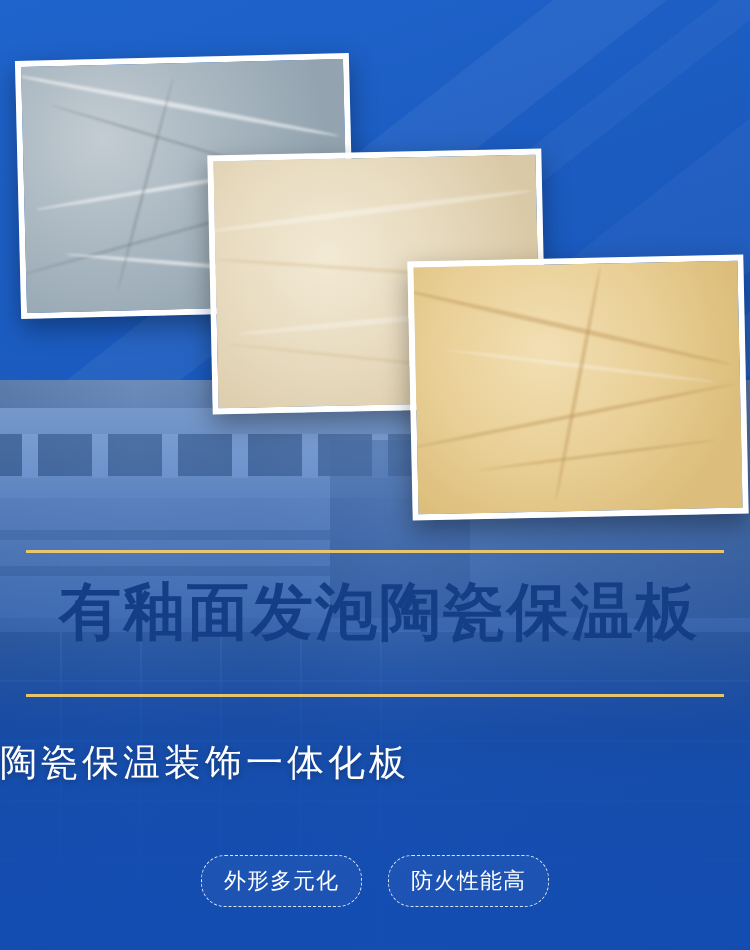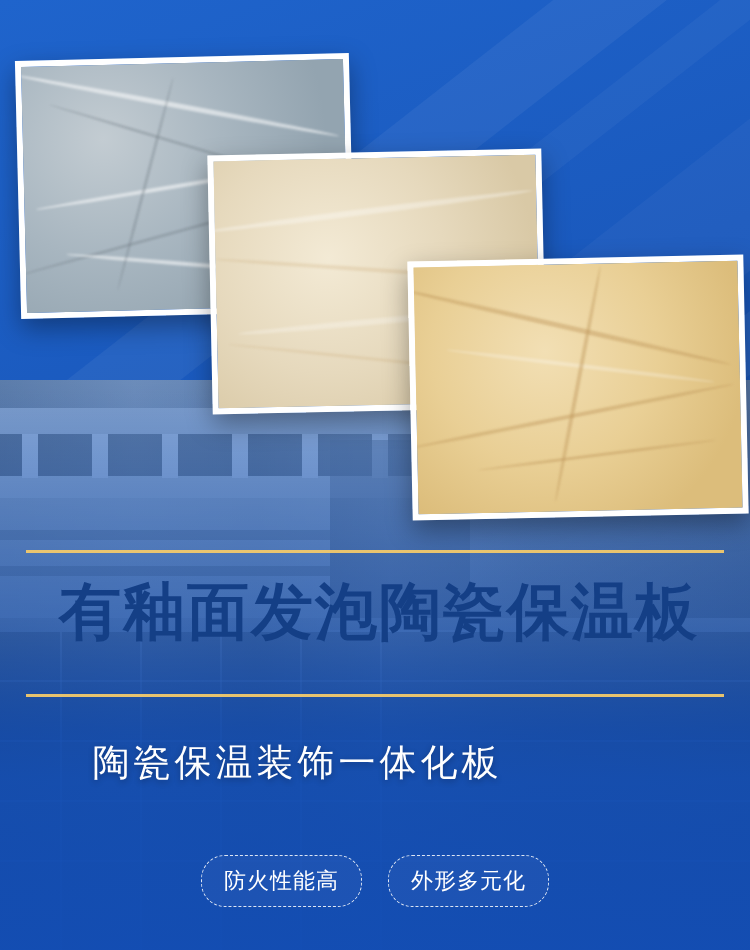--- a/index.html
+++ b/index.html
@@ -113,21 +113,21 @@
   .headline-shadow{
     position:absolute;left:0;top:18px;width:750px;text-align:center;
     font-family:"DejaVu Sans","Liberation Sans",sans-serif;
     font-weight:bold;font-size:62px;letter-spacing:2px;
     color:#143f86;white-space:nowrap;
     transform:translate(4px,4px);
   }
 
   
   .sub-cn{
-    position:absolute;left:0;top:738px;width:595px;text-align:center;
+    position:absolute;left:0;top:738px;width:595px;
     color:#ffffff;font-size:37px;letter-spacing:4px;
     font-family:"DejaVu Sans","Liberation Sans",sans-serif;
     text-shadow:0 2px 6px rgba(0,0,0,0.30);
   }
   .sub-en{
     position:absolute;left:0;top:795px;width:750px;text-align:center;
     color:#e9eef7;font-size:16.5px;letter-spacing:2.0px;
     font-family:"Liberation Sans",sans-serif;
     text-shadow:0 1px 4px rgba(0,0,0,0.30);
   }
@@ -229,17 +229,17 @@
   <div class="headline-wrap">
     <div class="hl-line hl-top"></div>
     <div class="headline-shadow">有釉面发泡陶瓷保温板</div>
     <div class="headline">有釉面发泡陶瓷保温板</div>
     <div class="hl-line hl-bot"></div>
   </div>
 
   <div class="sub-cn">陶瓷保温装饰一体化板</div>
 
   <div class="pills">
+    <div class="pill">外形多元化</div>
     <div class="pill">防火性能高</div>
-    <div class="pill">外形多元化</div>
   </div>
 
 </div>
 
 </body></html>

